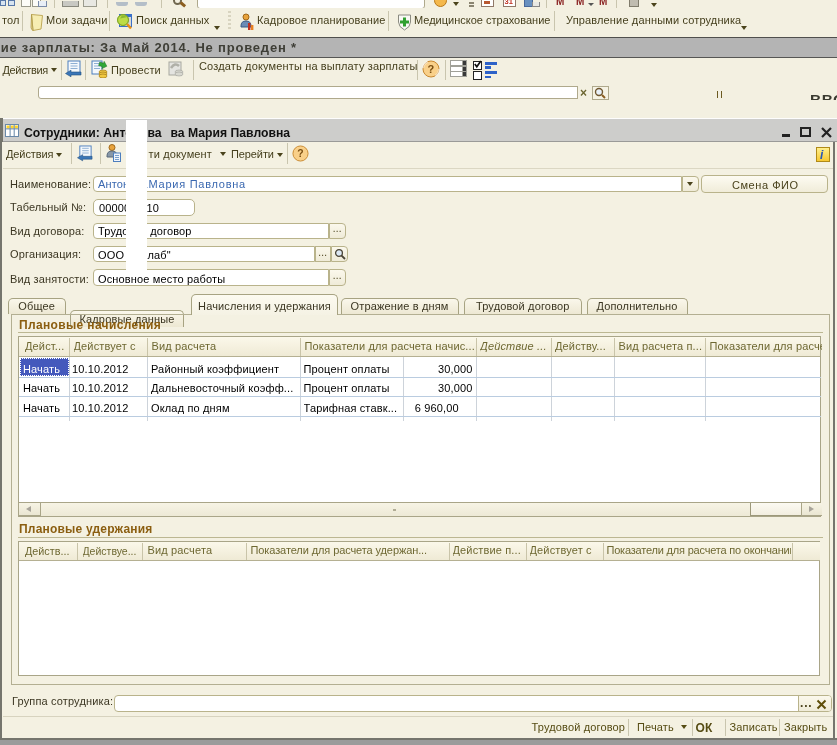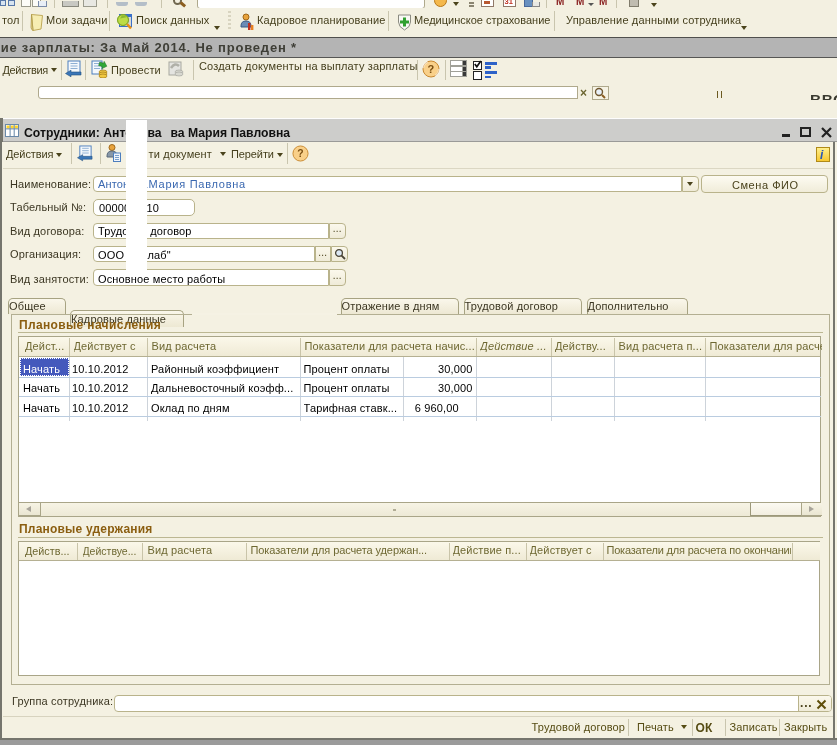--- a/index.html
+++ b/index.html
@@ -9,21 +9,21 @@
 .sep{position:absolute;width:1px;background:#C9C5AE;}
 .inp{position:absolute;background:#fff;border:1px solid #B9B38B;border-radius:4px;box-sizing:border-box;}
 .btn{position:absolute;background:linear-gradient(#FDFBF2,#F0ECD9);border:1px solid #B9B38B;border-radius:4px;box-sizing:border-box;}
 .dots{position:absolute;background:linear-gradient(#FBF8EC,#EFEBD8);border:1px solid #B9B38B;box-sizing:border-box;color:#4A421C;text-align:center;}
 .arrdn{position:absolute;width:0;height:0;border-left:3.5px solid transparent;border-right:3.5px solid transparent;border-top:4px solid #4A431C;}
 .hh{position:absolute;color:#6E6832;white-space:nowrap;overflow:hidden;}
 .cell{position:absolute;color:#000;white-space:nowrap;overflow:hidden;}
 .gridv{position:absolute;width:1px;background:#CDD3DA;}
 .gridh{position:absolute;height:1px;background:#BACCE0;}
 .hsep{position:absolute;width:1px;background:#C9C4A9;}
-.tabi{height:16.5px;background:linear-gradient(#FAF7EB,#EDE8D3);border:1px solid #A7A382;border-bottom:none;border-radius:5px 5px 0 0;box-sizing:border-box;text-align:left;color:#3B3622;}
+.tabi{height:16.5px;background:linear-gradient(#FAF7EB,#EDE8D3);border:1px solid #A7A382;border-bottom:none;border-radius:5px 5px 0 0;box-sizing:border-box;text-align:center;color:#3B3622;}
 .tabi span{position:relative;top:1.8px;}
 .taba{height:21px;background:linear-gradient(#FCFAF0,#F5F2E4);border:1px solid #A7A382;border-bottom:none;border-radius:5px 5px 0 0;box-sizing:border-box;text-align:center;color:#3B3622;z-index:4;}
 .taba span{position:relative;top:5px;}
 </style></head>
 <body>
 <div id="root">
 
 <div class="a" id="row1" style="left:0;top:0;width:837px;height:8px;overflow:hidden;">
   <div class="a" style="left:0;top:0;width:6px;height:6px;border:1.5px solid #5878A8;background:#D8E4F0;box-sizing:border-box;"></div>
   <div class="a" style="left:8px;top:0;width:7px;height:6px;border:1.5px solid #5878A8;background:#D8E4F0;box-sizing:border-box;"></div>
@@ -270,20 +270,21 @@
 
   <div class="t" style="left:10px;top:105.5px;color:#3B3622;">Вид занятости:</div>
   <div class="inp" style="left:93px;top:101px;width:236px;height:17px;border-radius:4px 0 0 4px;"></div>
   <div class="t" style="left:98px;top:105.5px;color:#000;">Основное место работы</div>
   <div class="dots" style="left:329px;top:101px;width:16.5px;height:17px;border-radius:0 4px 4px 0;font-size:10px;line-height:11px;">...</div>
 </div>
 
 <div class="a" id="tabs" style="left:0;top:293px;width:837px;height:21px;">
   <div class="a tabi" style="left:8px;top:4.5px;width:57.5px;"><span>Общее</span></div>
   <div class="a tabi" style="left:70px;top:17px;width:114px;"><span>Кадровые данные</span></div>
+  <div class="a taba" style="left:191px;top:0.5px;width:147px;"><span>Начисления и удержания</span></div>
   <div class="a tabi" style="left:340.5px;top:4.5px;width:118px;"><span>Отражение в дням</span></div>
   <div class="a tabi" style="left:463.5px;top:4.5px;width:118.5px;"><span>Трудовой договор</span></div>
   <div class="a tabi" style="left:586.5px;top:4.5px;width:101px;"><span>Дополнительно</span></div>
 </div>
 
 <div class="a" id="panel" style="left:10.5px;top:313.5px;width:819px;height:371px;border:1px solid #B3AF92;box-sizing:border-box;"></div>
 <div class="a" style="left:192px;top:313px;width:145px;height:2px;background:#F5F2E4;z-index:3;"></div>
 
 <div class="t" style="left:19px;top:318.5px;font-size:12px;font-weight:bold;color:#8B5E10;letter-spacing:0.35px;">Плановые начисления</div>
 <div class="a" style="left:18px;top:331.5px;width:805px;height:1px;background:#BCB792;"></div>

